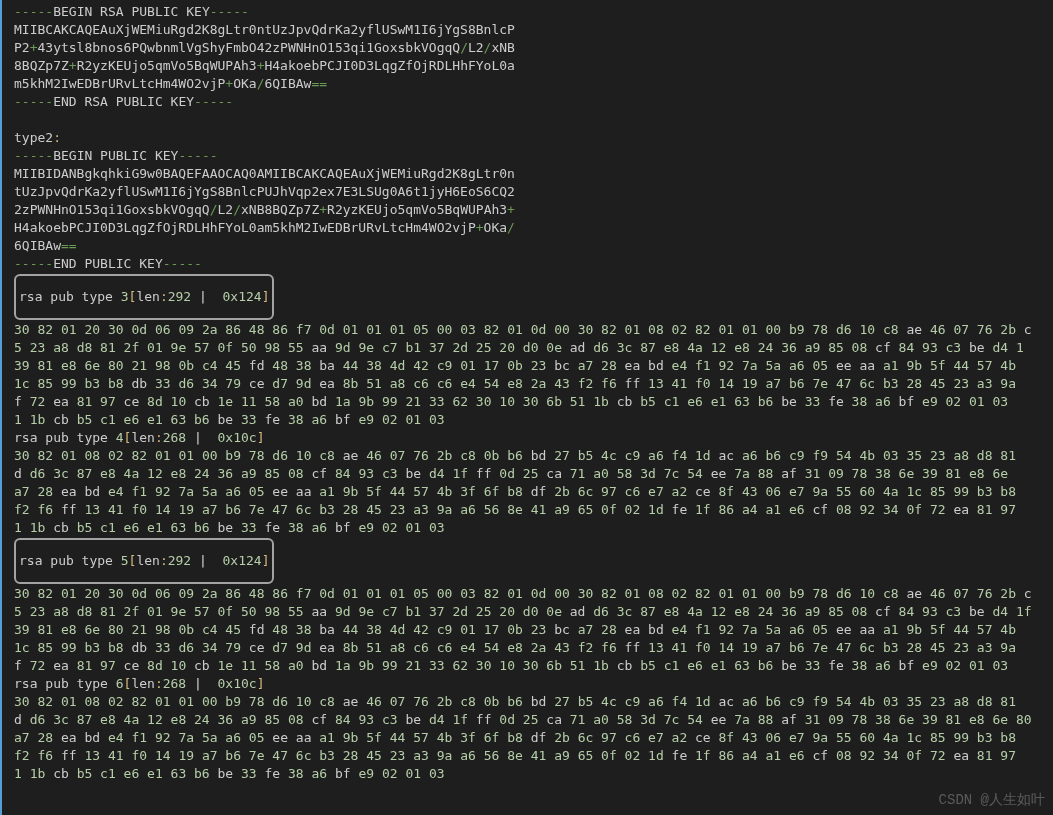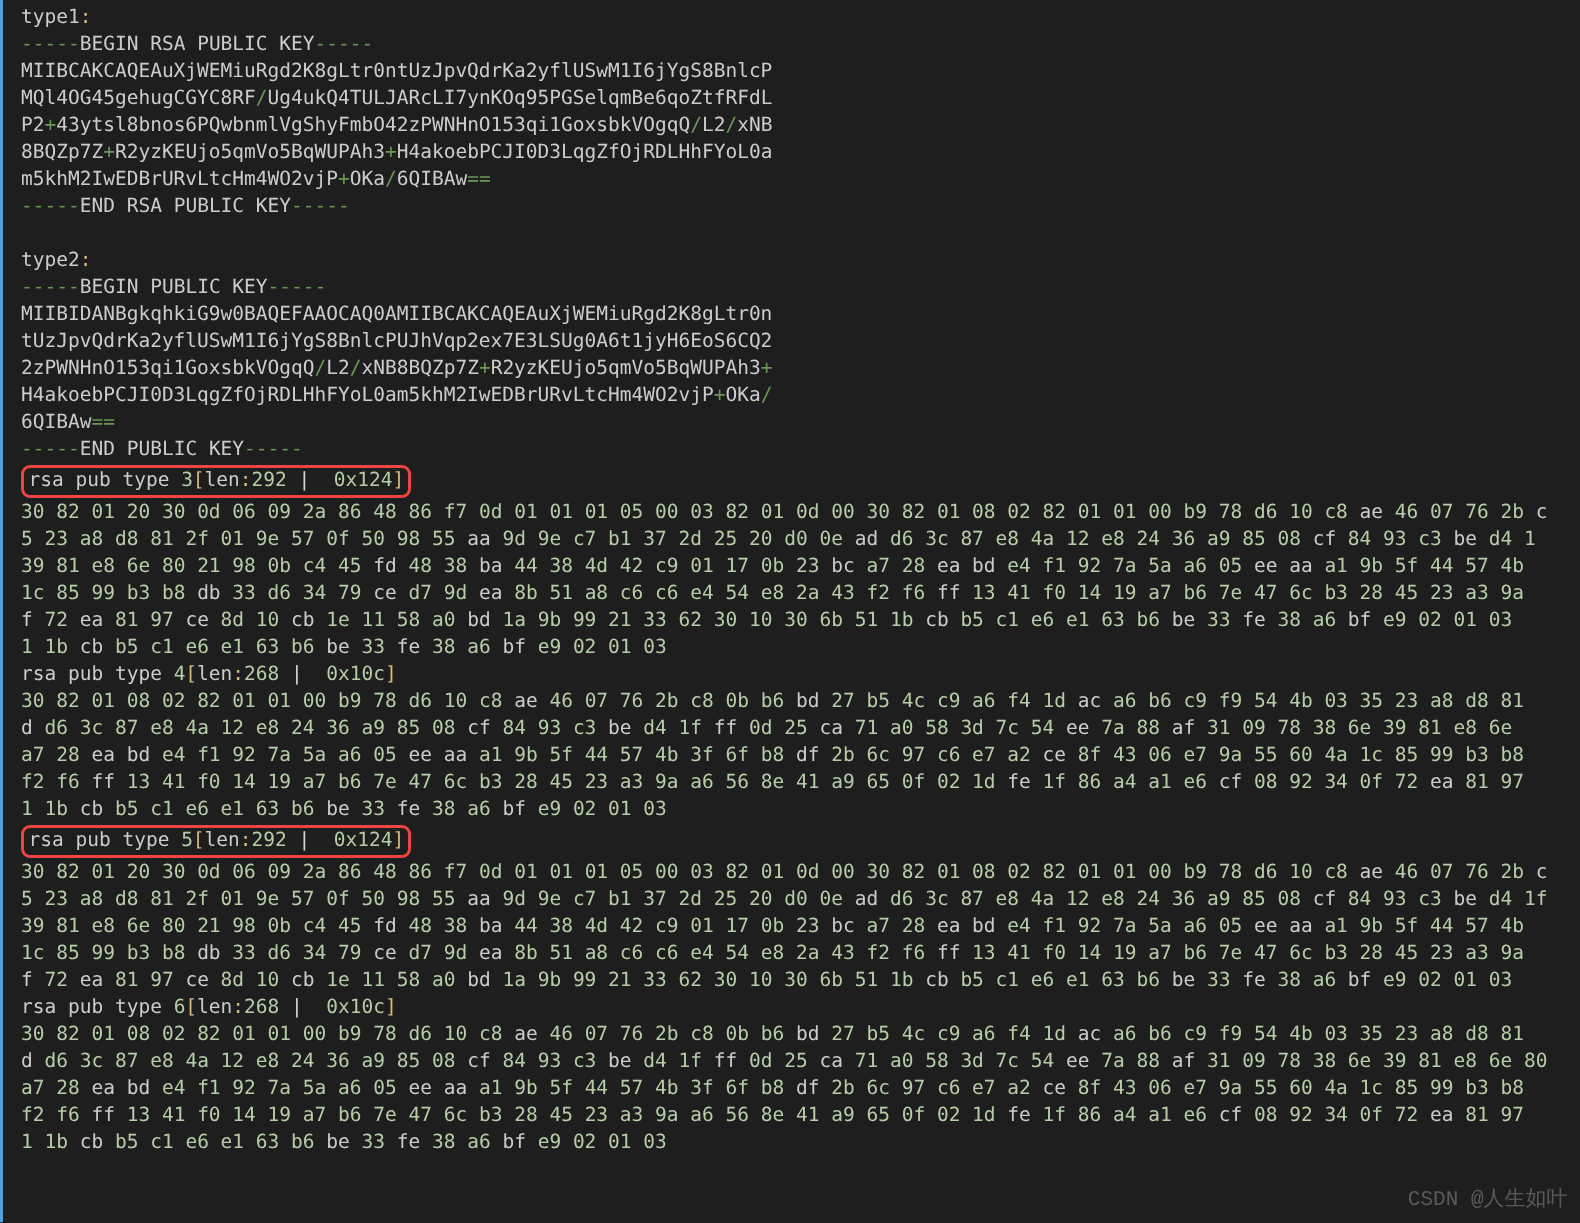--- a/index.html
+++ b/index.html
@@ -16,46 +16,44 @@
   border-left: 2px solid #569cd6;
   padding: 3px 0 3px 12px;
   min-height: 815px;
 }
 .line { white-space: pre; }
 .num { color: #b5cea8; }
 .op { color: #d4d4d4; }
 .punct { color: #d7ba7d; }
 .hl-box {
   display: inline-block;
-  border: 2px solid #ef4444;
+  border: 2px solid #a3a3a3;
   border-radius: 6px;
-  padding: 0 3px;
+  padding: 12px 3px;
   margin: 1px 0;
 }
 .watermark {
   position: fixed;
   right: 8px;
   bottom: 6px;
   color: rgba(200,200,200,.35);
   font-size: 14px;
   font-family: Liberation Mono, monospace;
   pointer-events: none;
 }
 </style>
 </head>
 <body>
 
 <div class="editor-pane">
 
   
-  <div class="line"><span>type1</span><span class="punct">:</span></div>
   <div class="line" id="t1-begin"><span class="op" style="color:#6a9955">-</span><span class="op" style="color:#6a9955">-</span><span class="op" style="color:#6a9955">-</span><span class="op" style="color:#6a9955">-</span><span class="op" style="color:#6a9955">-</span><span>B</span><span>E</span><span>G</span><span>I</span><span>N</span><span> </span><span>R</span><span>S</span><span>A</span><span> </span><span>P</span><span>U</span><span>B</span><span>L</span><span>I</span><span>C</span><span> </span><span>K</span><span>E</span><span>Y</span><span class="op" style="color:#6a9955">-</span><span class="op" style="color:#6a9955">-</span><span class="op" style="color:#6a9955">-</span><span class="op" style="color:#6a9955">-</span><span class="op" style="color:#6a9955">-</span></div>
   <div id="t1-body">
       <div class="line">MIIBCAKCAQEAuXjWEMiuRgd2K8gLtr0ntUzJpvQdrKa2yflUSwM1I6jYgS8BnlcP</div>
-      <div class="line">MQl4OG45gehugCGYC8RF<span class="op" style="color:#6a9955">/</span>Ug4ukQ4TULJARcLI7ynKOq95PGSelqmBe6qoZtfRFdL</div>
       <div class="line">P2<span class="op" style="color:#6a9955">+</span>43ytsl8bnos6PQwbnmlVgShyFmbO42zPWNHnO153qi1GoxsbkVOgqQ<span class="op" style="color:#6a9955">/</span>L2<span class="op" style="color:#6a9955">/</span>xNB</div>
       <div class="line">8BQZp7Z<span class="op" style="color:#6a9955">+</span>R2yzKEUjo5qmVo5BqWUPAh3<span class="op" style="color:#6a9955">+</span>H4akoebPCJI0D3LqgZfOjRDLHhFYoL0a</div>
       <div class="line">m5khM2IwEDBrURvLtcHm4WO2vjP<span class="op" style="color:#6a9955">+</span>OKa<span class="op" style="color:#6a9955">/</span>6QIBAw<span class="op" style="color:#6a9955">=</span><span class="op" style="color:#6a9955">=</span></div>
     </div>
   <div class="line" id="t1-end"><span class="op" style="color:#6a9955">-</span><span class="op" style="color:#6a9955">-</span><span class="op" style="color:#6a9955">-</span><span class="op" style="color:#6a9955">-</span><span class="op" style="color:#6a9955">-</span><span>E</span><span>N</span><span>D</span><span> </span><span>R</span><span>S</span><span>A</span><span> </span><span>P</span><span>U</span><span>B</span><span>L</span><span>I</span><span>C</span><span> </span><span>K</span><span>E</span><span>Y</span><span class="op" style="color:#6a9955">-</span><span class="op" style="color:#6a9955">-</span><span class="op" style="color:#6a9955">-</span><span class="op" style="color:#6a9955">-</span><span class="op" style="color:#6a9955">-</span></div>
 
   <div class="line">&nbsp;</div>
 
   
   <div class="line"><span>type2</span><span class="punct">:</span></div>

